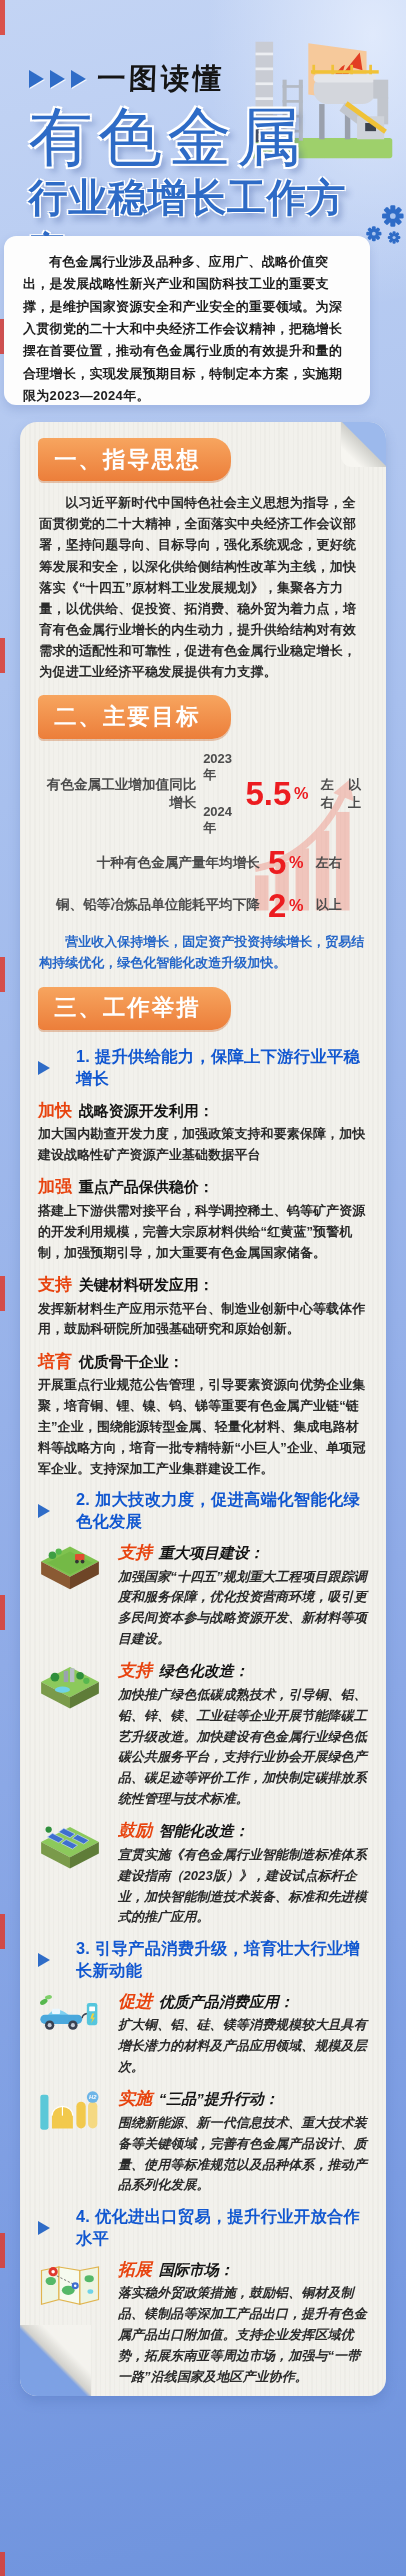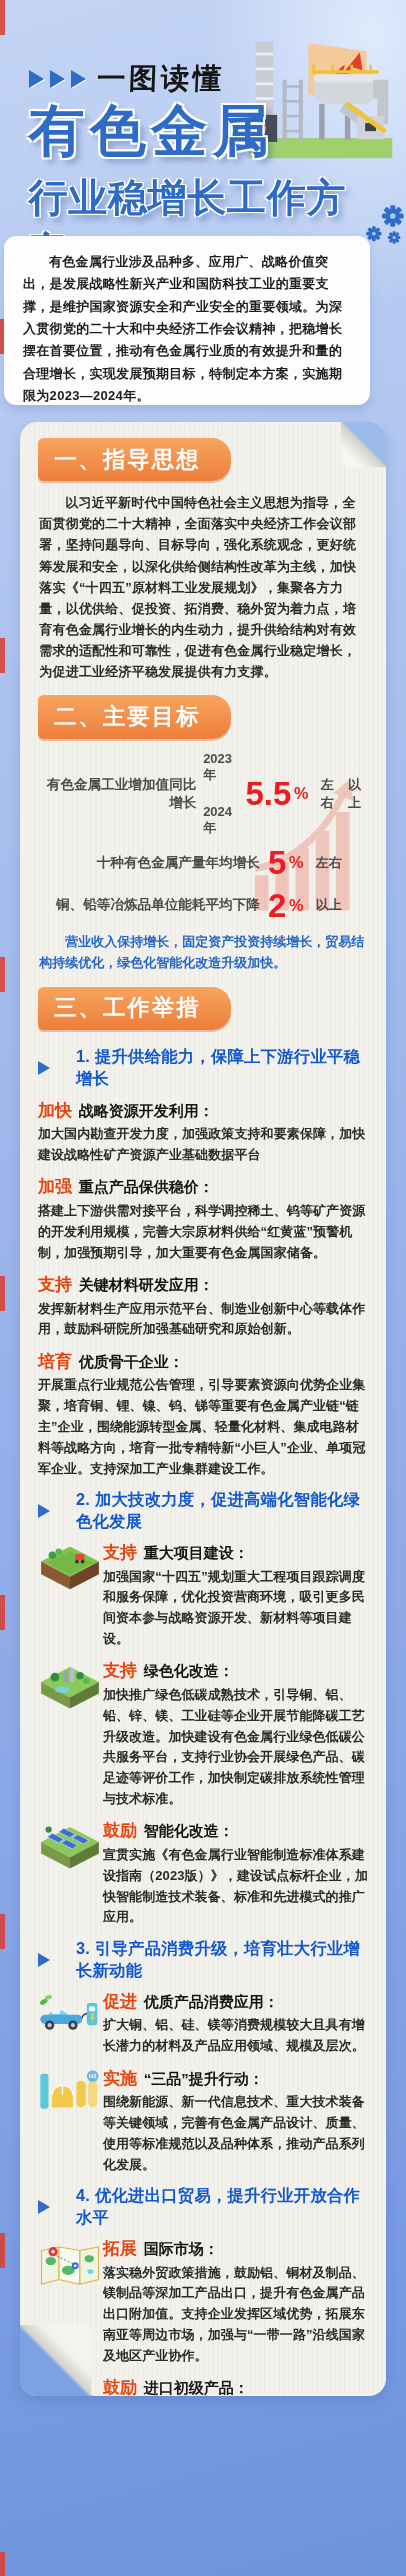--- a/index.html
+++ b/index.html
@@ -9,21 +9,21 @@
   .bg-wave{position:absolute;top:0;right:0;width:230px;height:353px;
     background:radial-gradient(ellipse at 85% 10%,rgba(235,242,255,.75) 0%,rgba(235,242,255,0) 60%);pointer-events:none;}
   .edge-marks{position:absolute;left:0;top:0;width:4.7px;height:100%;
     background:repeating-linear-gradient(180deg,#dd3b2e 0 35px,rgba(0,0,0,0) 35px 319px);opacity:.85;}
   
   .hdr-row{position:absolute;top:60px;left:28.5px;display:flex;align-items:center;gap:11px;}
   .tris{display:flex;gap:6.1px;}
   .tri-b{width:0;height:0;border-left:15px solid #2f6cc7;border-top:9.5px solid transparent;border-bottom:9.5px solid transparent;filter:drop-shadow(1.4px 1.4px 0 rgba(255,255,255,.8));}
   .readmore{font-size:28.5px;font-weight:900;color:#151515;letter-spacing:3.4px;transform:skewX(-2deg);}
   .factory{position:absolute;top:35px;right:9.5px;}
-  .title1{position:absolute;top:94px;left:28.5px;font-size:56px;font-weight:700;color:#2e6bc6;letter-spacing:5.4px;
+  .title1{position:absolute;top:94px;left:28.5px;font-size:64px;font-weight:400;color:#2e6bc6;letter-spacing:5.4px;
     text-shadow:-2px -2px 0 #fff,2px -2px 0 #fff,-2px 2px 0 #fff,2px 2px 0 #fff,4.7px 5.4px 6.8px rgba(50,80,150,.45);}
   .title2{position:absolute;top:171px;left:28.5px;display:flex;align-items:center;gap:5.4px;}
   .title2 .t{font-size:39px;font-weight:900;color:#2e6bc6;letter-spacing:0.7px;
     text-shadow:-1.4px -1.4px 0 #fff,1.4px -1.4px 0 #fff,-1.4px 1.4px 0 #fff,1.4px 1.4px 0 #fff,4.1px 4.7px 6.1px rgba(50,80,150,.45);}
   
   .intro-card{position:absolute;top:236px;left:4px;width:366px;height:169px;background:#fdfdfd;border-radius:12.2px;
     box-sizing:border-box;padding:15px 19px;box-shadow:0 4.1px 9.5px rgba(60,90,160,.18);}
   .intro-card p{margin:0;font-size:13px;line-height:1.72;color:#1e1e1e;font-weight:700;letter-spacing:0.3px;text-indent:2em;}
   
   .paper{position:absolute;top:422px;left:20.3px;width:366px;height:1974px;box-sizing:border-box;
@@ -49,21 +49,21 @@
   .goal-note{font-size:13px;line-height:1.62;color:#2667c8;font-weight:800;text-indent:2em;margin:4.1px 1.4px 9.5px 1.4px;}
   
   .mhead{display:flex;align-items:center;gap:26px;margin:6.8px 0 8.1px 0;}
   .tri-s{width:0;height:0;border-left:12.2px solid #2f6cc7;border-top:7.5px solid transparent;border-bottom:7.5px solid transparent;flex:0 0 auto;}
   .mhead .mt{font-size:16.3px;font-weight:900;color:#1157d0;letter-spacing:0.3px;}
   .item{margin:0 0 9.5px 0;}
   .item-head{margin:0 0 2.7px 0;}
   .kw{color:#e8430e;font-size:17px;font-weight:900;margin-right:6.8px;}
   .ittl{font-size:15px;font-weight:900;color:#141414;}
   .ibody{font-size:13px;line-height:1.6;color:#2a2a2a;font-weight:700;letter-spacing:0.1px;margin:0;}
-  .item-flex{display:flex;gap:1px;margin:0 0 9.5px 0;}
+  .item-flex{display:flex;gap:16px;margin:0 0 9.5px 0;font-style:italic;}
   .icol{flex:0 0 64px;padding-top:2.7px;}
   .tcol{flex:1;}
   
   .g4{display:grid;grid-template-columns:1fr 1fr;column-gap:9.5px;row-gap:6.8px;margin-top:4.1px;}
   .cell{position:relative;}
   .numlbl{display:flex;align-items:center;gap:6.8px;}
   .bignum{font-size:50px;font-weight:900;color:#ef7e50;line-height:.9;
     text-shadow:-2px 2px 0 #cd4a2c;transform:skewX(-4deg);}
 </style>
 </head>

